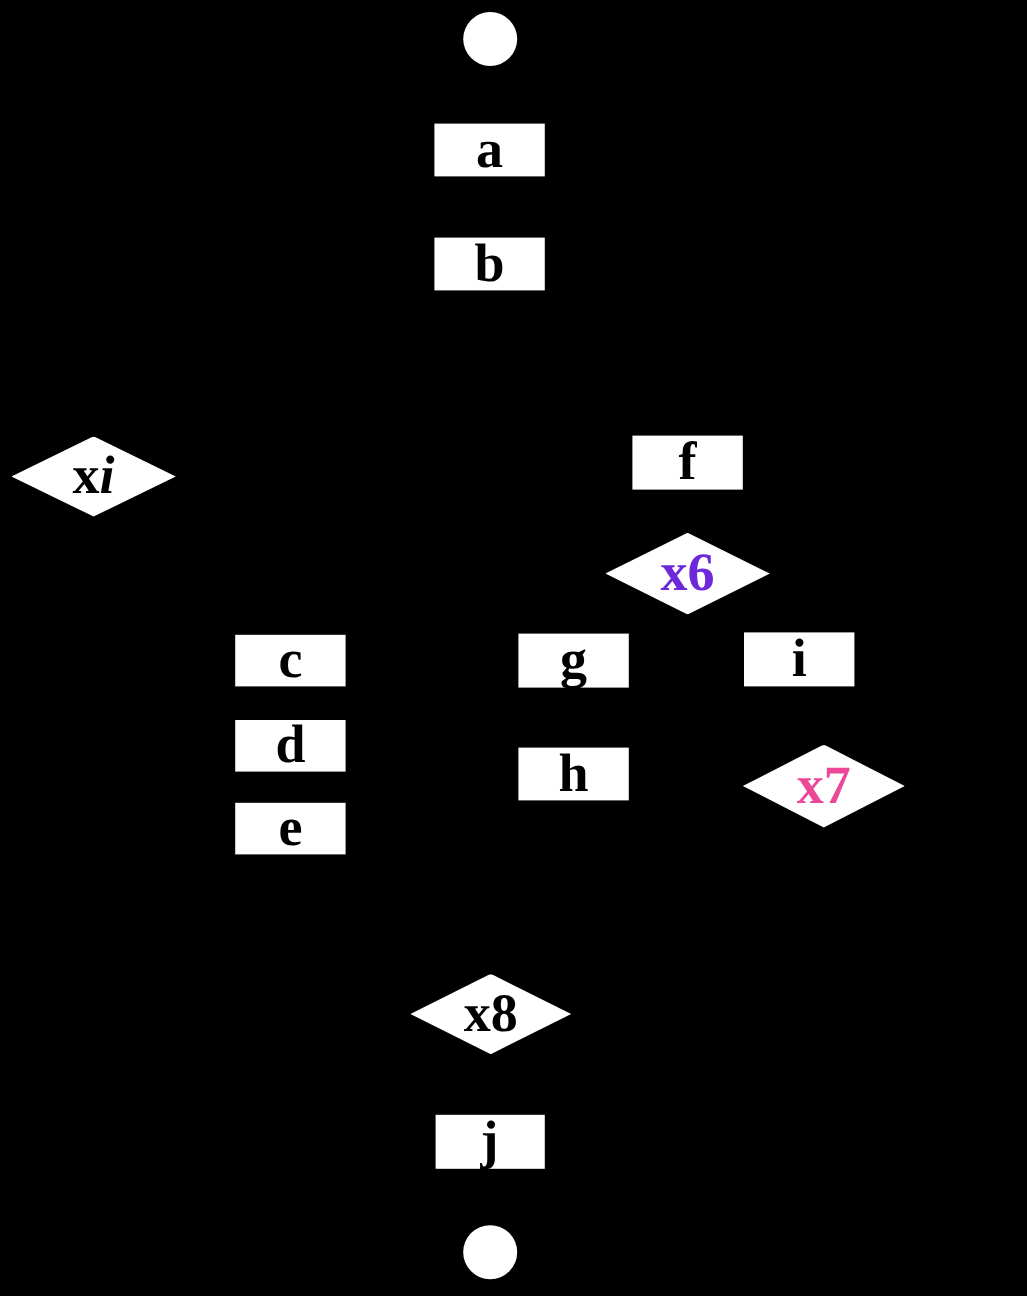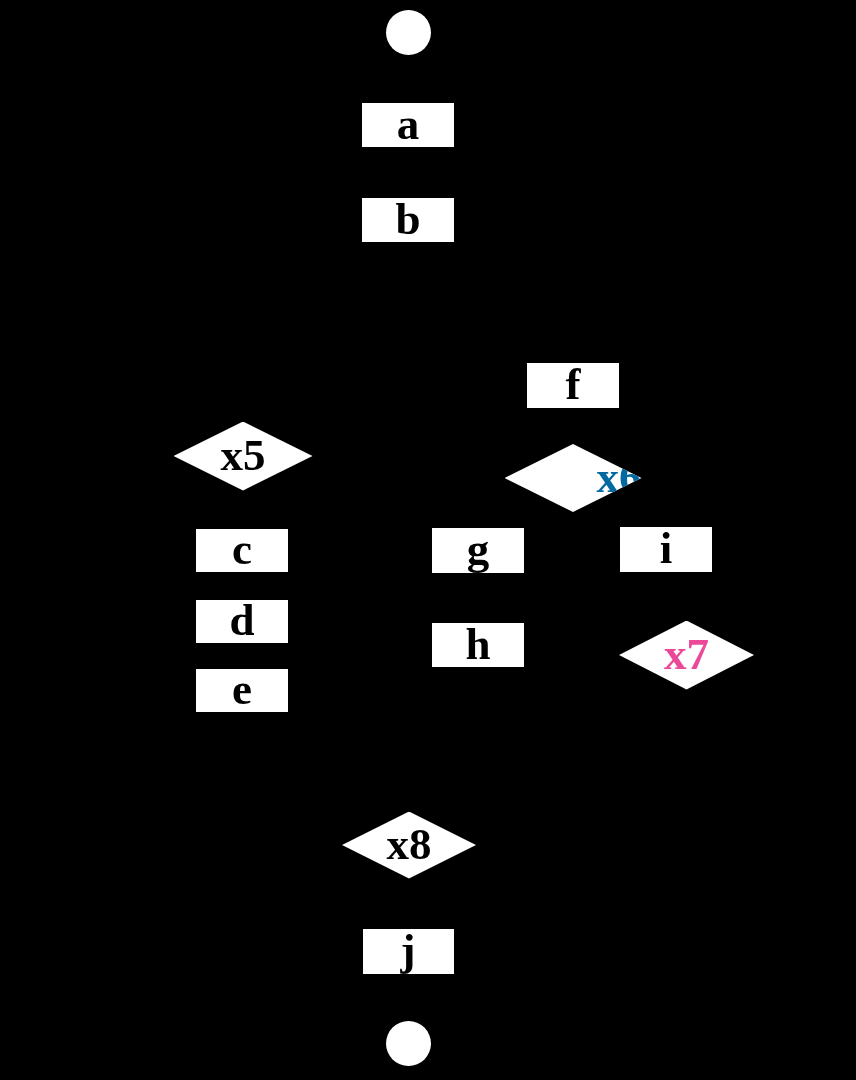--- a/index.html
+++ b/index.html
@@ -45,27 +45,27 @@
 <body>
 
 <div class="canvas" style="background: rgb(0, 0, 0);">
     <div class="node circle" style="left: 385.5px; top: 9.5px; width: 45px; height: 45px; background: rgb(255, 255, 255); color: rgb(0, 0, 0);"></div>
     <div class="node box" style="left: 362px; top: 103px; width: 92px; height: 44px; background: rgb(255, 255, 255); color: rgb(0, 0, 0);">
       <span class="lbl">a</span>
     </div>
     <div class="node box" style="left: 362px; top: 198px; width: 92px; height: 44px; background: rgb(255, 255, 255); color: rgb(0, 0, 0);">
       <span class="lbl">b</span>
     </div>
+    <div class="node diamond" style="left: 9.5px; top: 363.5px; width: 137px; height: 67px; background: rgb(255, 255, 255); color: rgb(0, 0, 0);">
+      <span class="lbl"><span>x</span><span class="it">i</span></span>
+    </div>
     <div class="node box" style="left: 527px; top: 362.5px; width: 92px; height: 45px; background: rgb(255, 255, 255); color: rgb(0, 0, 0);">
       <span class="lbl">f</span>
     </div>
-    <div class="node diamond" style="left: 173.5px; top: 421.5px; width: 139px; height: 69px; background: rgb(255, 255, 255); color: rgb(0, 0, 0);">
-      <span class="lbl">x5</span>
-    </div>
-    <div class="node diamond" style="left: 504.5px; top: 444px; width: 137px; height: 68px; background: rgb(255, 255, 255); color: #0369a1; justify-content: flex-end;">
+    <div class="node diamond" style="left: 504.5px; top: 444px; width: 137px; height: 68px; background: rgb(255, 255, 255); color: #6d28d9;">
       <span class="lbl">x6</span>
     </div>
     <div class="node box" style="left: 196px; top: 528.5px; width: 92px; height: 43px; background: rgb(255, 255, 255); color: rgb(0, 0, 0);">
       <span class="lbl">c</span>
     </div>
     <div class="node box" style="left: 432px; top: 527.5px; width: 92px; height: 45px; background: rgb(255, 255, 255); color: rgb(0, 0, 0);">
       <span class="lbl">g</span>
     </div>
     <div class="node box" style="left: 620px; top: 526.5px; width: 92px; height: 45px; background: rgb(255, 255, 255); color: rgb(0, 0, 0);">
       <span class="lbl">i</span>

